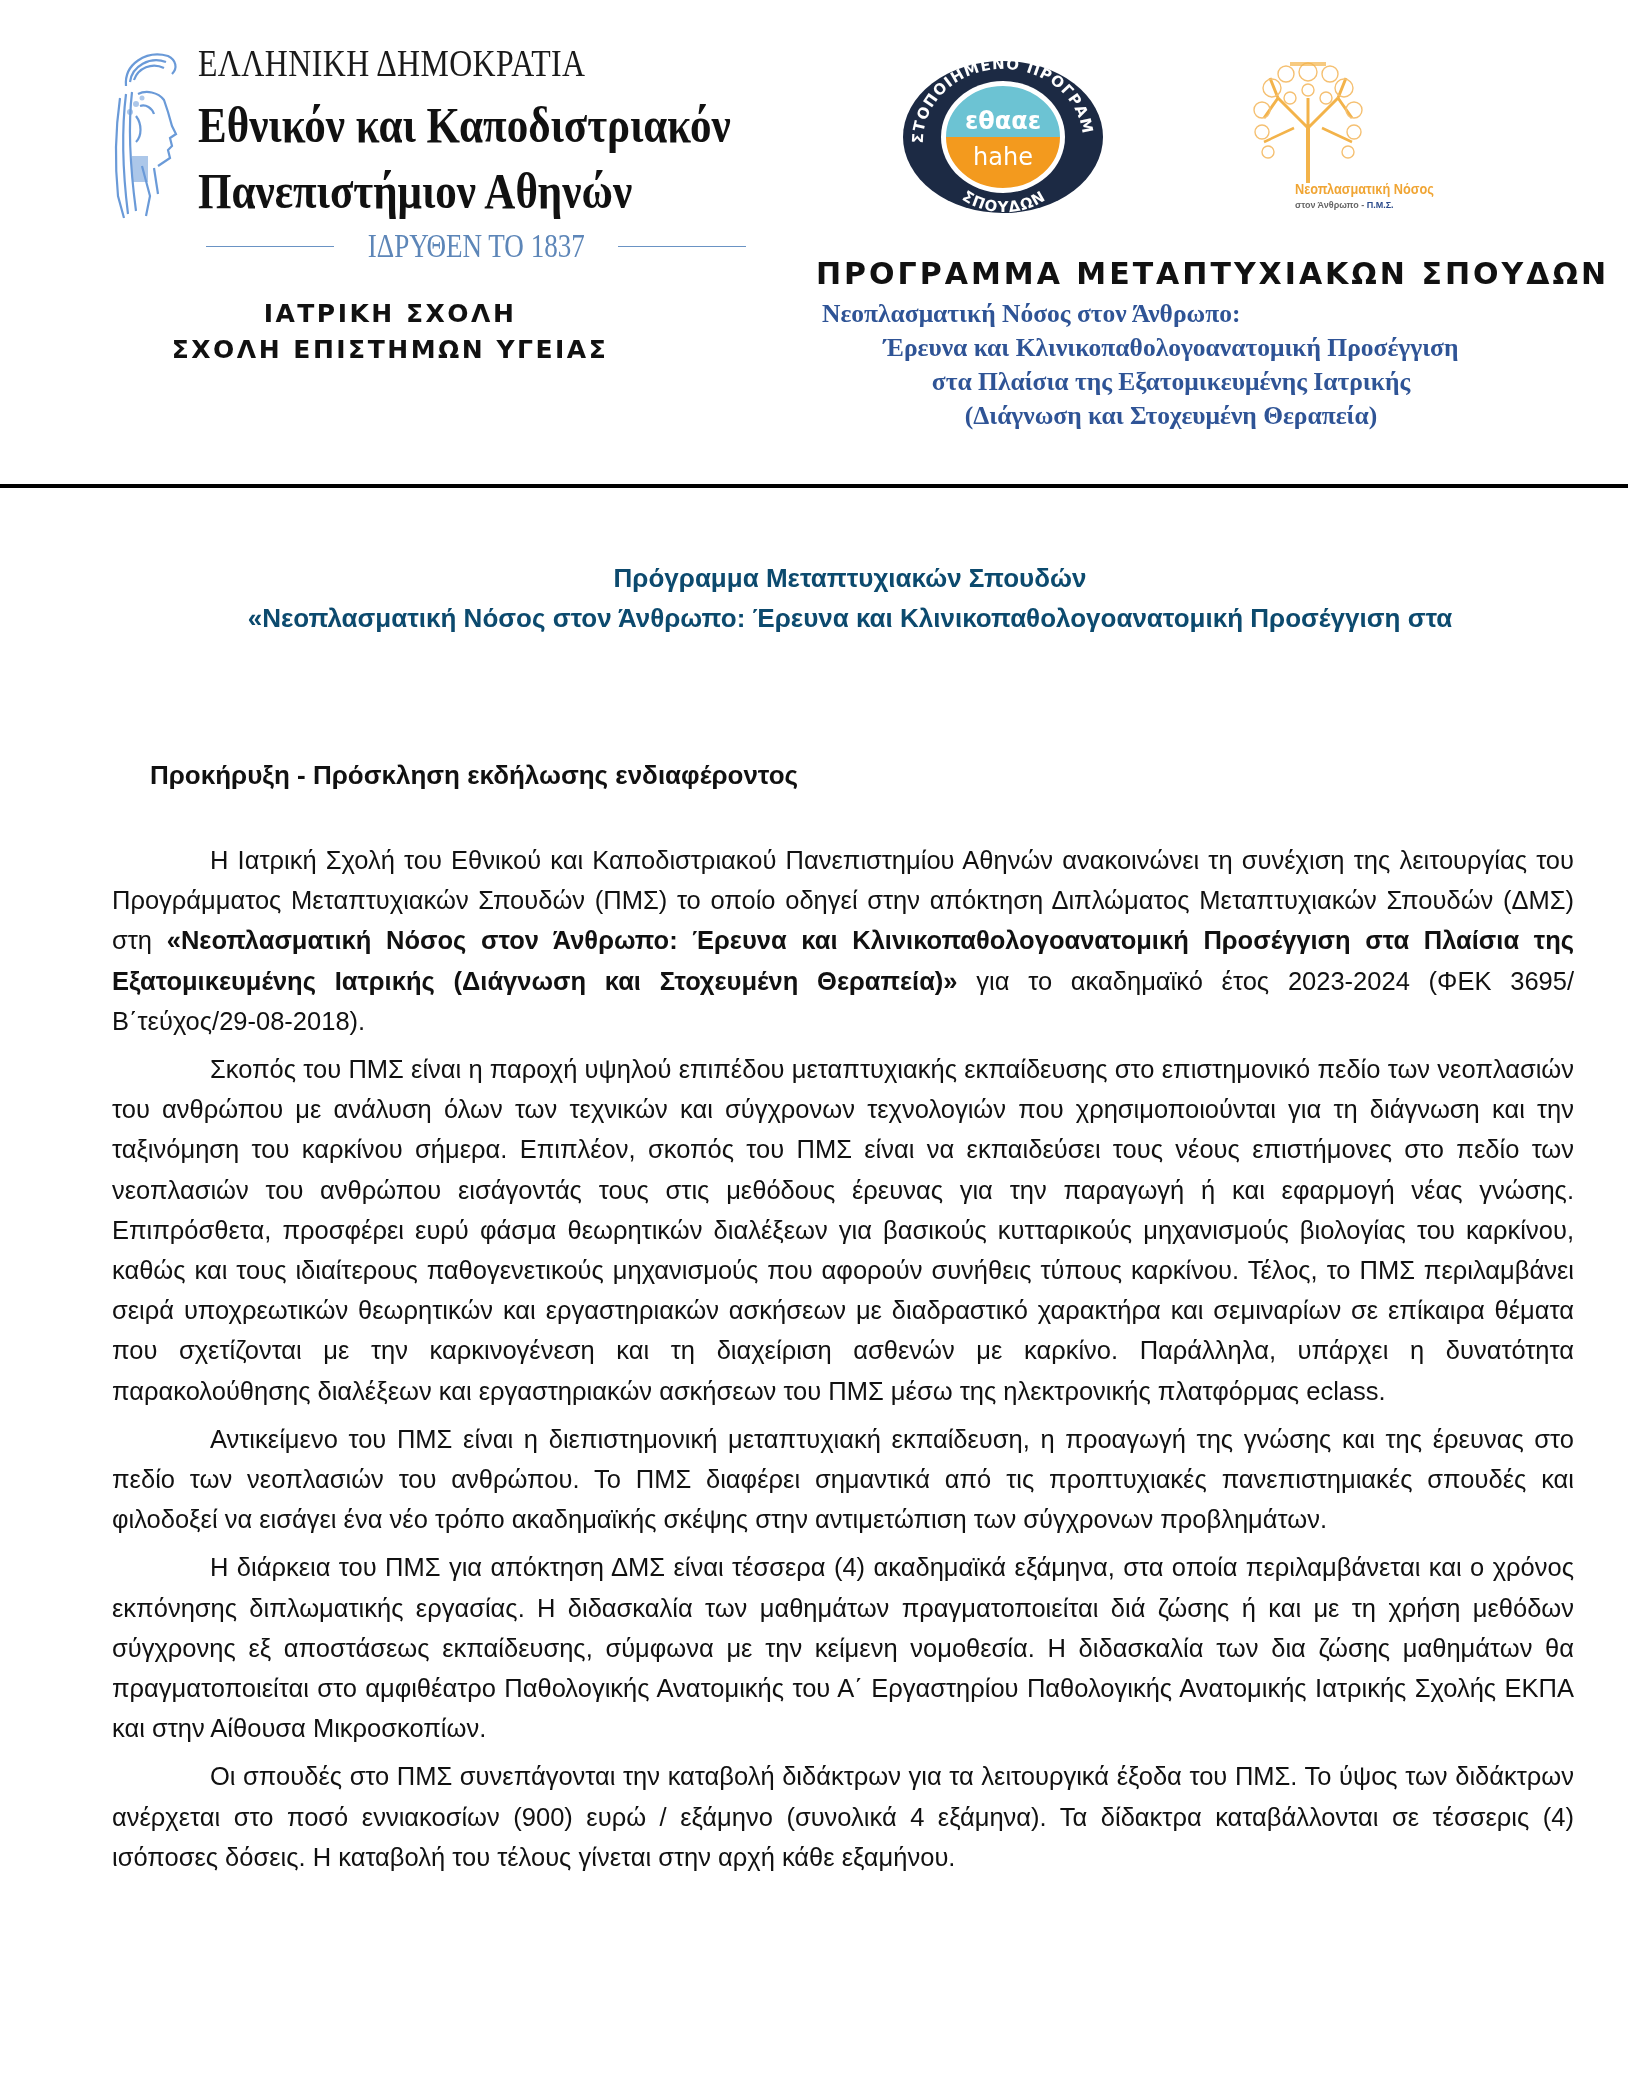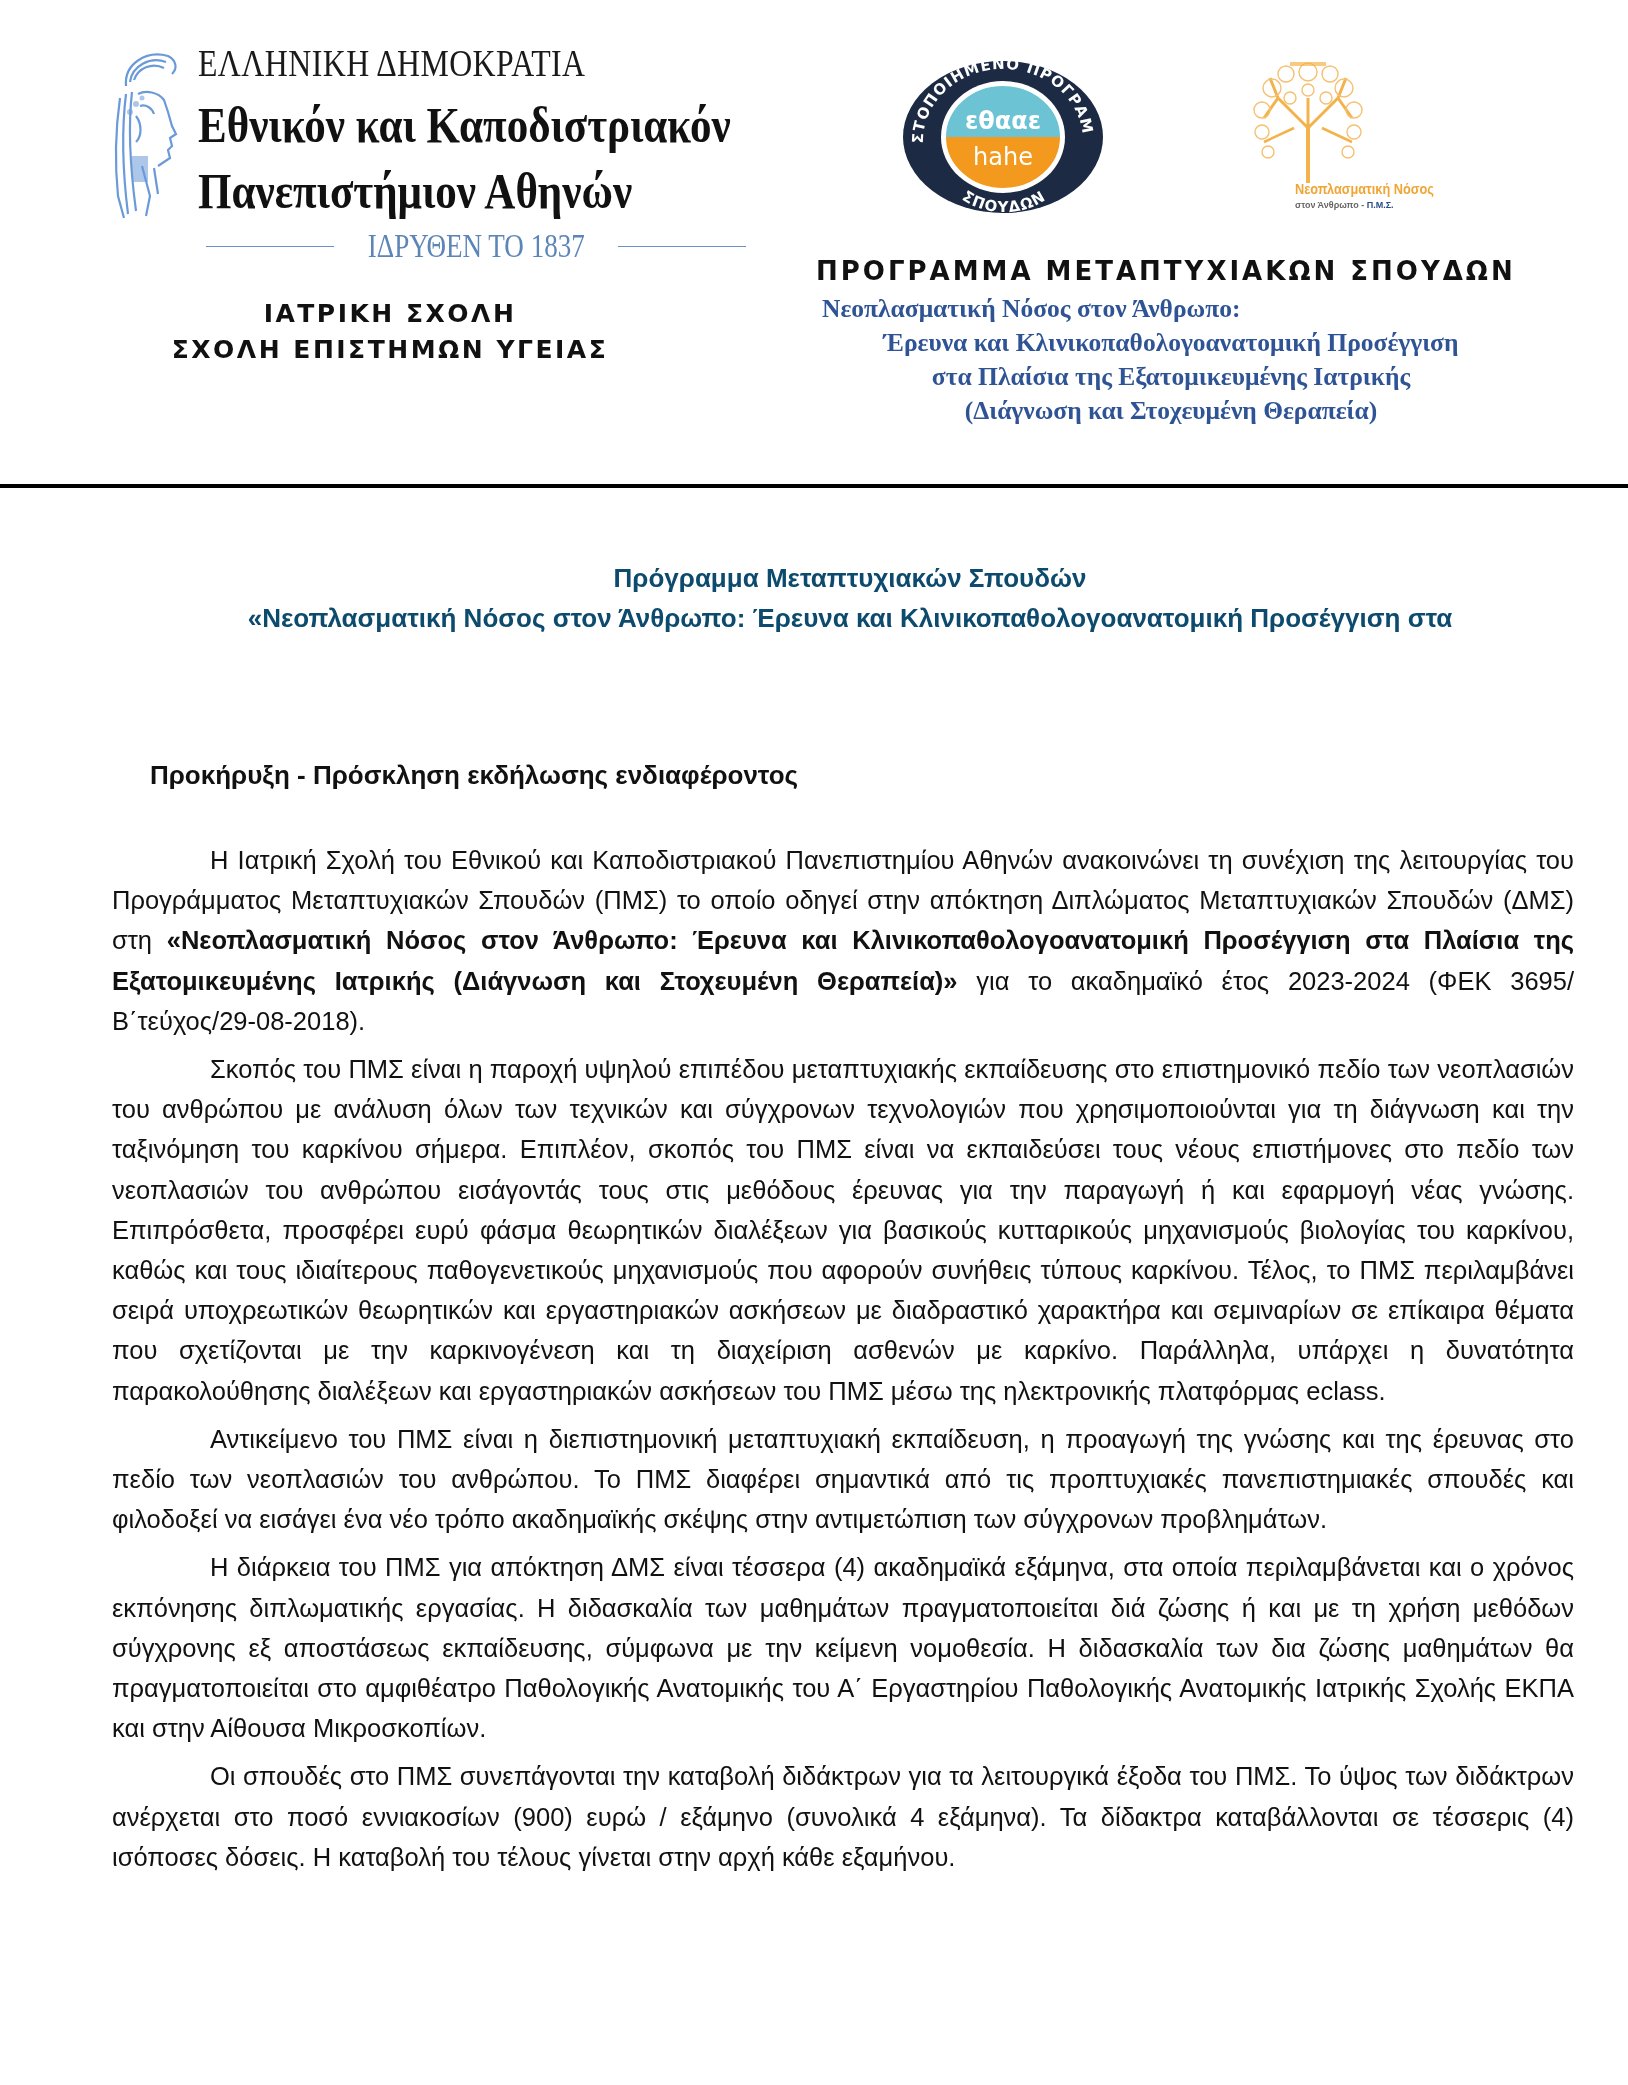--- a/index.html
+++ b/index.html
@@ -126,21 +126,21 @@
 
     .program-block {
       position: absolute;
       left: 808px;
       top: 256px;
       width: 720px;
     }
     .program-caps {
       font-family: "DejaVu Sans", sans-serif;
       font-weight: bold;
-      font-size: 26px;
+      font-size: 30px;
       letter-spacing: 3px;
       color: #111;
       margin-left: 8px;
       white-space: nowrap;
     }
     .program-title {
       font-family: "Liberation Serif", serif;
       font-weight: bold;
       font-size: 25.5px;
       color: #2f5496;

